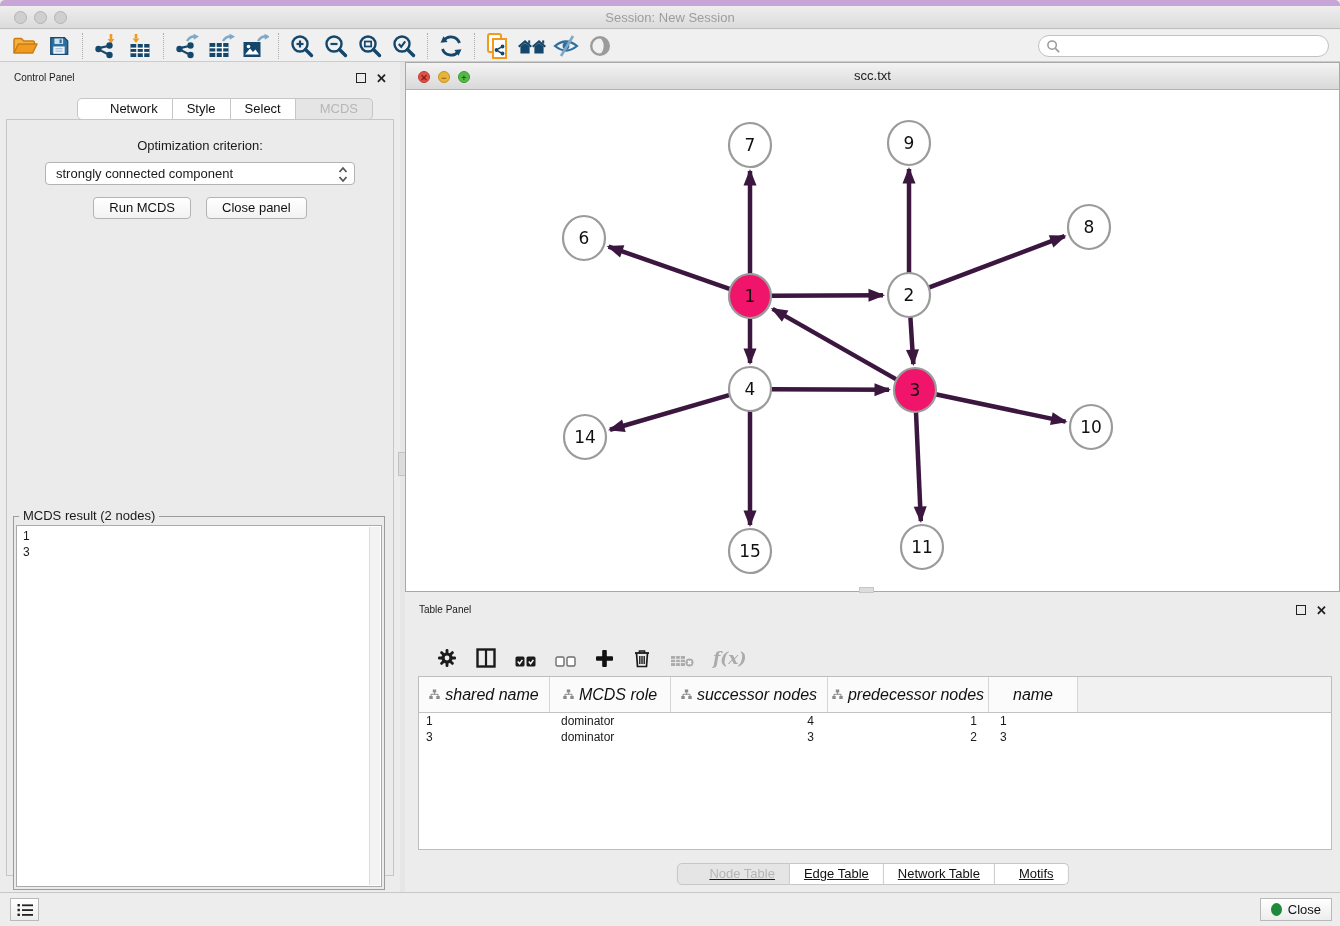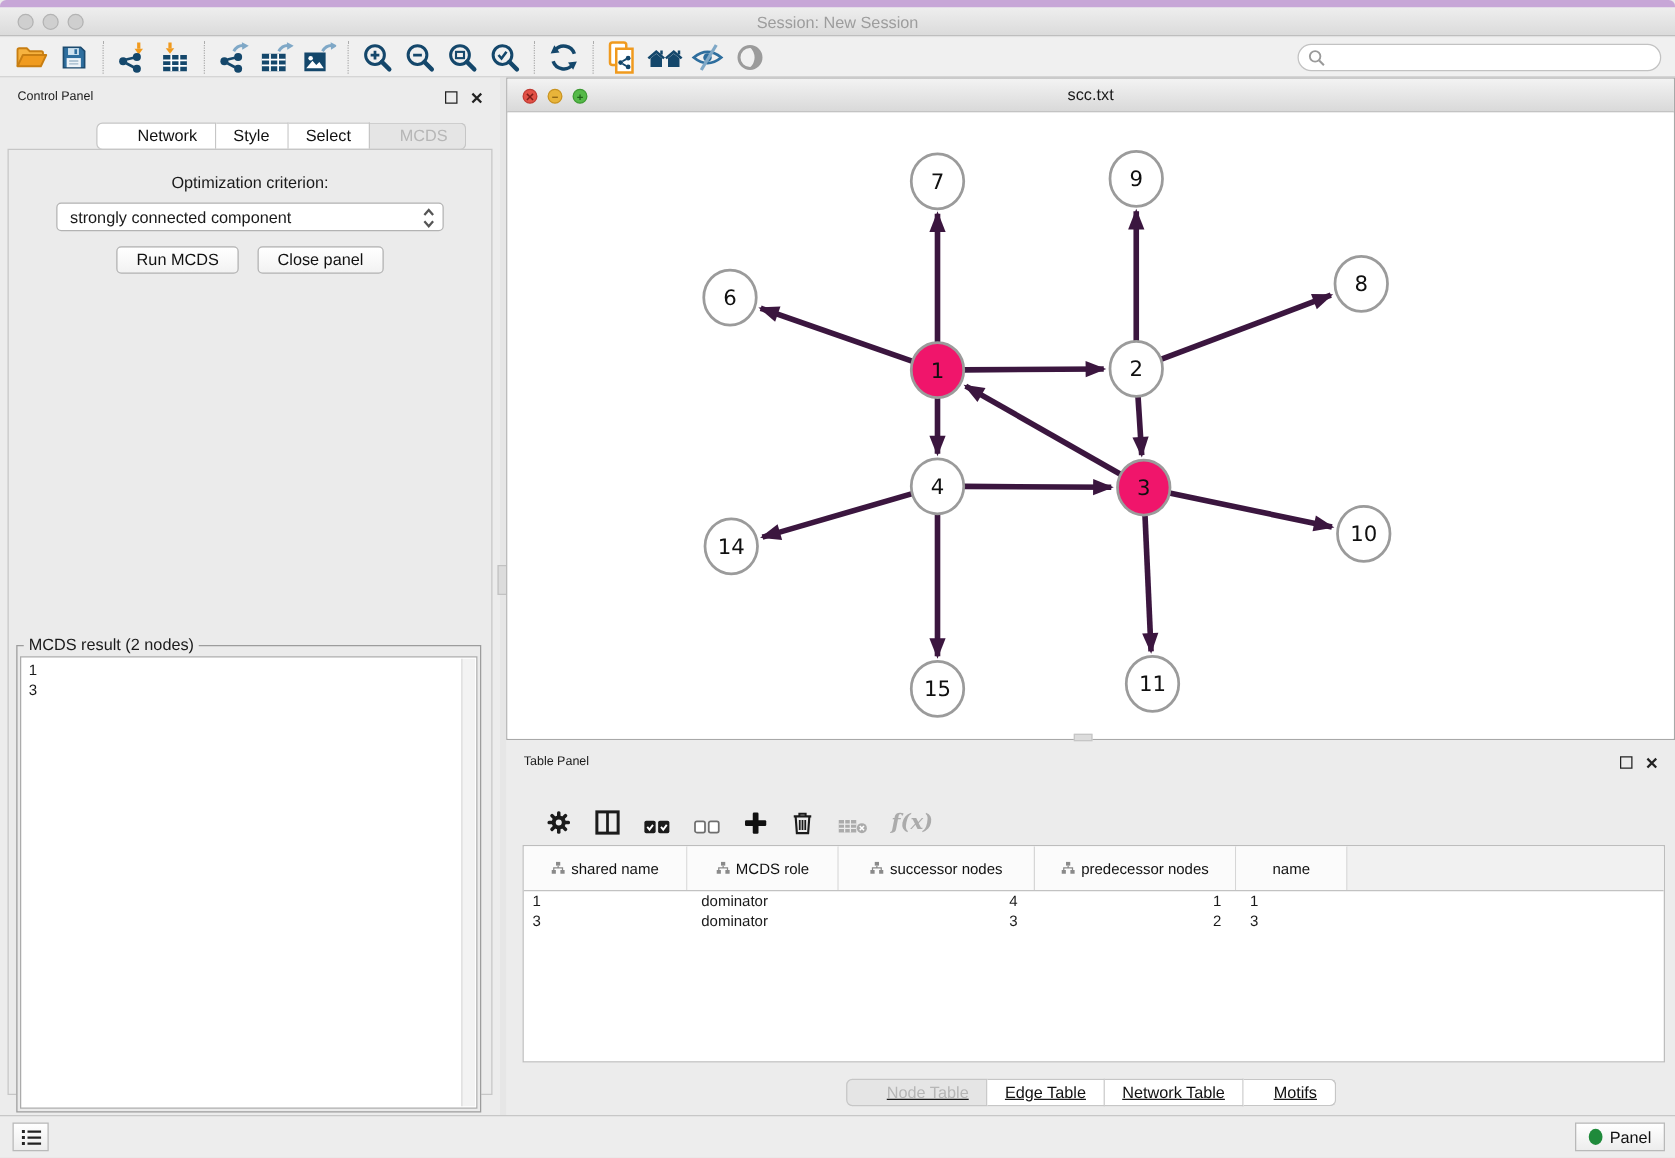--- a/index.html
+++ b/index.html
@@ -76,21 +76,21 @@
   .nw-title { position:absolute; left:0; top:5px; width:100%; text-align:center; font-size:13px; color:#1a1a1a; }
   .nw-canvas { position:absolute; left:0; top:27px; width:933px; height:501px; background:#fff; }
 
   
   .table-panel { position:absolute; left:405px; top:594px; width:935px; height:298px; background:#ECECEC; }
   .tp-toolbar { position:absolute; left:32px; top:36px; height:38px; display:flex; align-items:flex-end; gap:19px;font-weight:bold; }
   .tp-ic { display:flex; align-items:center; justify-content:center; }
   .fx-label { font-family:"DejaVu Serif","Liberation Serif",serif; font-style:italic; font-size:17px; color:#ABABAB; }
   .table-box { position:absolute; left:13px; top:82px; width:914px; height:174px; background:#fff;
                border:1px solid #BDBDBD; overflow:hidden; }
-  .thead { display:flex; height:36px; border-bottom:1px solid #C2C2C2; font-size:12px; }
+  .thead { display:flex; height:36px; border-bottom:1px solid #C2C2C2; font-size:16px;font-style:italic; }
   .th { background:#FBFBFB; border-right:1px solid #D6D6D6; display:flex; align-items:center;
         justify-content:center; gap:5px; position:relative; }
   .th .lab { color:#111; }
   .th-rest { flex:1; background:#F1F1F1; }
   .trow { display:flex; height:16px; font-size:12px; align-items:center; }
   .td { overflow:hidden; white-space:nowrap; }
   .tp-tabs { position:absolute; left:50%; transform:translateX(-50%); top:269px; display:flex; height:22px;text-decoration:underline; }
 
   
   .status-bar { position:absolute; left:0; top:892px; width:100%; height:34px; background:#EDEDED;
@@ -562,17 +562,17 @@
             <rect x="5" y="1.4" width="11" height="1.8"></rect>
           <rect x="0.5" y="5.8" width="2.4" height="2.4"></rect>
             <rect x="5" y="6.2" width="11" height="1.8"></rect>
           <rect x="0.5" y="10.6" width="2.4" height="2.4"></rect>
             <rect x="5" y="11" width="11" height="1.8"></rect>
         </g>
       </svg>
     </div>
     <div class="sb-btn" style="right:8px; padding:0 10px">
       <span class="mem-dot"></span>
-      <span class="mem-label">Panel</span>
+      <span class="mem-label">Close</span>
     </div>
   </div>
 
 </div>
 
 </body></html>

